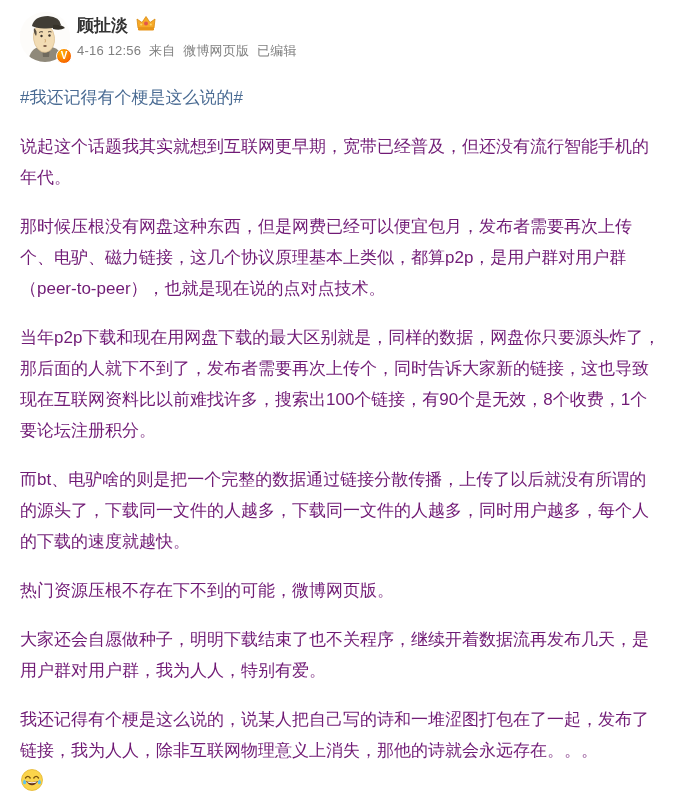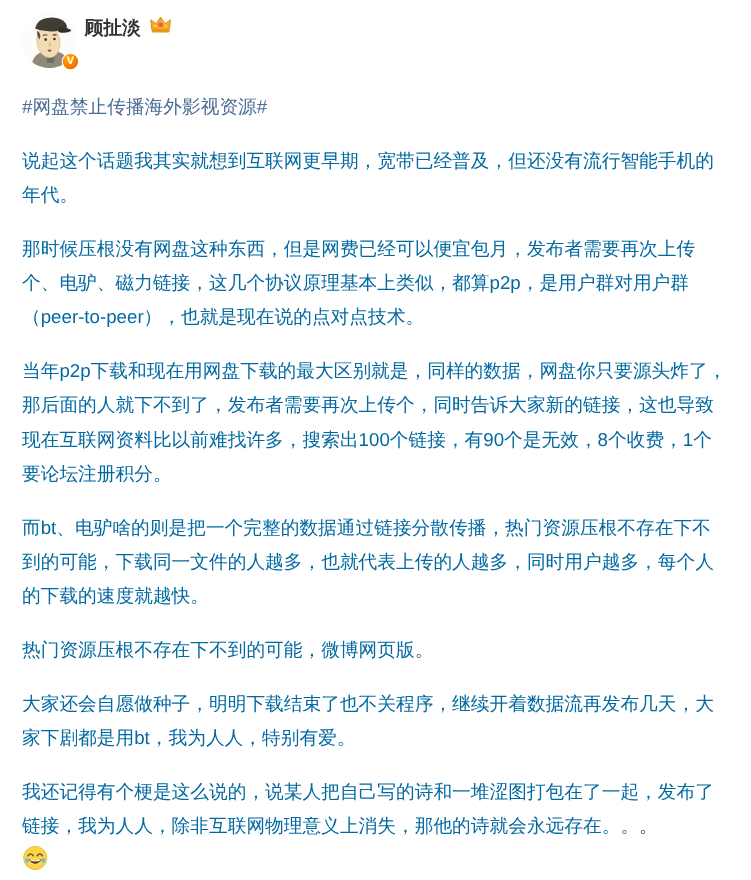--- a/index.html
+++ b/index.html
@@ -60,21 +60,21 @@
   .meta-link { cursor: pointer; }
 
   
   .content { margin-top: 20px; font-size: 17px; line-height: 31px; }
   .hashtag-line { margin-bottom: 18px; }
   .hashtag {
     color: #4a6b93;
     text-decoration: none;
     cursor: pointer;
   }
-  .content p.body-para { margin-bottom: 18px; color: #0369a1; }
+  .content p.body-para { margin-bottom: 18px; color: #701a75; }
   .content p.body-para:last-of-type { margin-bottom: 2px; }
   .emoji-line { height: 26px; line-height: 0; }
   .emoji-line svg { vertical-align: top; }
 </style>
 </head>
 <body>
 
 <div class="post">
 
   <div class="header">
@@ -112,34 +112,40 @@
         <span class="crown-icon">
           <svg width="20" height="17" viewBox="0 0 20 17" xmlns="http://www.w3.org/2000/svg">
             <path d="M2 13 L1 4 L6 7.5 L10 1.5 L14 7.5 L19 4 L18 13 Z" fill="#f7a928" stroke="#d88a10" stroke-width="0.8"></path>
             <rect x="2" y="12.5" width="16" height="3" rx="1.2" fill="#e89417"></rect>
             <circle cx="10" cy="8.5" r="2" fill="#e2574c"></circle>
             <circle cx="5.2" cy="9.5" r="1.1" fill="#fcd96a"></circle>
             <circle cx="14.8" cy="9.5" r="1.1" fill="#fcd96a"></circle>
           </svg>
         </span>
       </div>
+      <div class="meta-row">
+        <span class="meta-link">4-16 12:56</span>
+        <span>来自</span>
+        <span class="meta-link">微博网页版</span>
+        <span class="meta-link">已编辑</span>
+      </div>
     </div>
   </div>
 
   <div class="content">
     <p class="hashtag-line">
-      <a class="hashtag">#网盘禁止传播海外影视资源#</a>
+      <a class="hashtag">#我还记得有个梗是这么说的#</a>
     </p>
 
     <p class="body-para">说起这个话题我其实就想到互联网更早期，宽带已经普及，但还没有流行智能手机的年代。</p>
     <p class="body-para">那时候压根没有网盘这种东西，但是网费已经可以便宜包月，发布者需要再次上传个、电驴、磁力链接，这几个协议原理基本上类似，都算p2p，是用户群对用户群（peer-to-peer），也就是现在说的点对点技术。</p>
     <p class="body-para">当年p2p下载和现在用网盘下载的最大区别就是，同样的数据，网盘你只要源头炸了，那后面的人就下不到了，发布者需要再次上传个，同时告诉大家新的链接，这也导致现在互联网资料比以前难找许多，搜索出100个链接，有90个是无效，8个收费，1个要论坛注册积分。</p>
-    <p class="body-para">而bt、电驴啥的则是把一个完整的数据通过链接分散传播，热门资源压根不存在下不到的可能，下载同一文件的人越多，也就代表上传的人越多，同时用户越多，每个人的下载的速度就越快。</p>
+    <p class="body-para">而bt、电驴啥的则是把一个完整的数据通过链接分散传播，上传了以后就没有所谓的的源头了，下载同一文件的人越多，下载同一文件的人越多，同时用户越多，每个人的下载的速度就越快。</p>
     <p class="body-para">热门资源压根不存在下不到的可能，微博网页版。</p>
-    <p class="body-para">大家还会自愿做种子，明明下载结束了也不关程序，继续开着数据流再发布几天，大家下剧都是用bt，我为人人，特别有爱。</p>
+    <p class="body-para">大家还会自愿做种子，明明下载结束了也不关程序，继续开着数据流再发布几天，是用户群对用户群，我为人人，特别有爱。</p>
     <p class="body-para">我还记得有个梗是这么说的，说某人把自己写的诗和一堆涩图打包在了一起，发布了链接，我为人人，除非互联网物理意义上消失，那他的诗就会永远存在。。。</p>
 
     <div class="emoji-line">
       <svg width="24" height="24" viewBox="0 0 24 24" xmlns="http://www.w3.org/2000/svg">
         <circle cx="12" cy="12" r="10.5" fill="#fbd44b" stroke="#e5b62e" stroke-width="0.8"></circle>
 
         <path d="M5.5 10 Q7.8 6.8 10.2 10" stroke="#7a5410" stroke-width="1.4" fill="none" stroke-linecap="round"></path>
         <path d="M13.8 10 Q16.2 6.8 18.5 10" stroke="#7a5410" stroke-width="1.4" fill="none" stroke-linecap="round"></path>
 
         <path d="M5.8 13 Q12 21.5 18.2 13 Q12 15.2 5.8 13 Z" fill="#66351c"></path>

